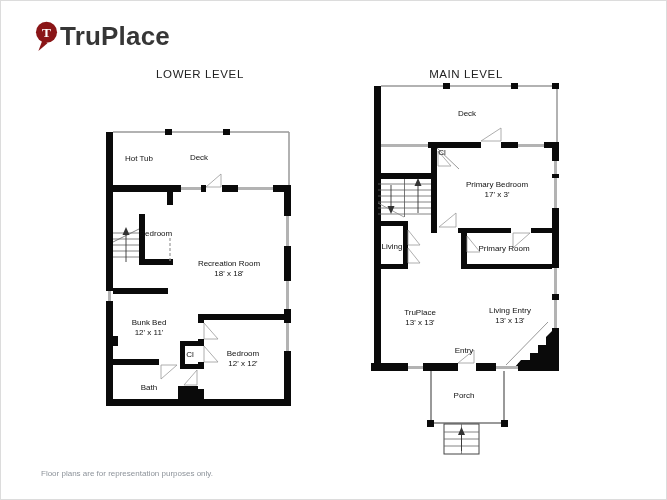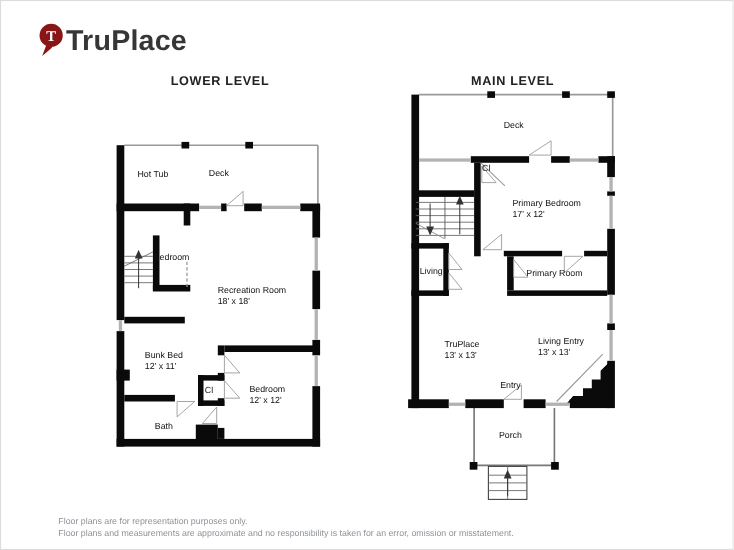--- a/index.html
+++ b/index.html
@@ -8,30 +8,30 @@
     border:1px solid #dcdcdc;box-sizing:border-box;overflow:hidden;
     font-family:"Liberation Sans", sans-serif;color:#1a1a1a;
   }
   .logo{position:absolute;left:34px;top:19px;display:flex;align-items:center;}
   .logo-text{
     font-size:26px;font-weight:600;color:#363636;letter-spacing:0.2px;
     margin-left:2px;line-height:32px;
   }
   .plan-title{
     position:absolute;transform:translate(-50%,-50%);
-    font-size:11.5px;font-weight:700;letter-spacing:0.6px;color:#222;
+    font-size:11.5px;font-weight:400;letter-spacing:0.6px;color:#222;
     white-space:nowrap;
   }
   .fp-svg{position:absolute;left:0;top:0;}
   .room-label{
     position:absolute;transform:translate(-50%,-50%);
-    font-size:8px;line-height:10px;color:#111;text-align:left;white-space:nowrap;
+    font-size:8px;line-height:10px;color:#111;text-align:center;white-space:nowrap;
   }
   .footer{
-    position:absolute;left:52px;top:467px;font-size:8px;line-height:11px;
+    position:absolute;left:40px;top:467px;font-size:8px;line-height:11px;
     color:#8d939a;
   }
 </style>
 </head>
 <body>
 
 <div class="page">
 
   <div class="logo">
     <svg width="23" height="31" viewBox="0 0 24 32">
@@ -220,33 +220,32 @@
   <div class="room-label" style="left:242px;top:358px">
     <div>Bedroom</div>
     <div>12' x 12'</div>
   </div>
   <div class="room-label" style="left:148px;top:387px">Bath</div>
 
   <div class="room-label" style="left:466px;top:113px">Deck</div>
   <div class="room-label" style="left:441px;top:152px">Cl</div>
   <div class="room-label" style="left:496px;top:189px">
     <div>Primary Bedroom</div>
-    <div>17' x 12'</div>
+    <div>17' x 3'</div>
   </div>
   <div class="room-label" style="left:391px;top:246px">Living</div>
   <div class="room-label" style="left:503px;top:248px">Primary Room</div>
   <div class="room-label" style="left:419px;top:317px">
     <div>TruPlace</div>
     <div>13' x 13'</div>
   </div>
   <div class="room-label" style="left:509px;top:315px">
     <div>Living Entry</div>
     <div>13' x 13'</div>
   </div>
   <div class="room-label" style="left:463px;top:350px">Entry</div>
   <div class="room-label" style="left:463px;top:395px">Porch</div>
 
   <div class="footer">
     <div>Floor plans are for representation purposes only.</div>
-    <div>Floor plans and measurements are approximate and no responsibility is taken for an error, omission or misstatement.</div>
   </div>
 
 </div>
 
 </body></html>

